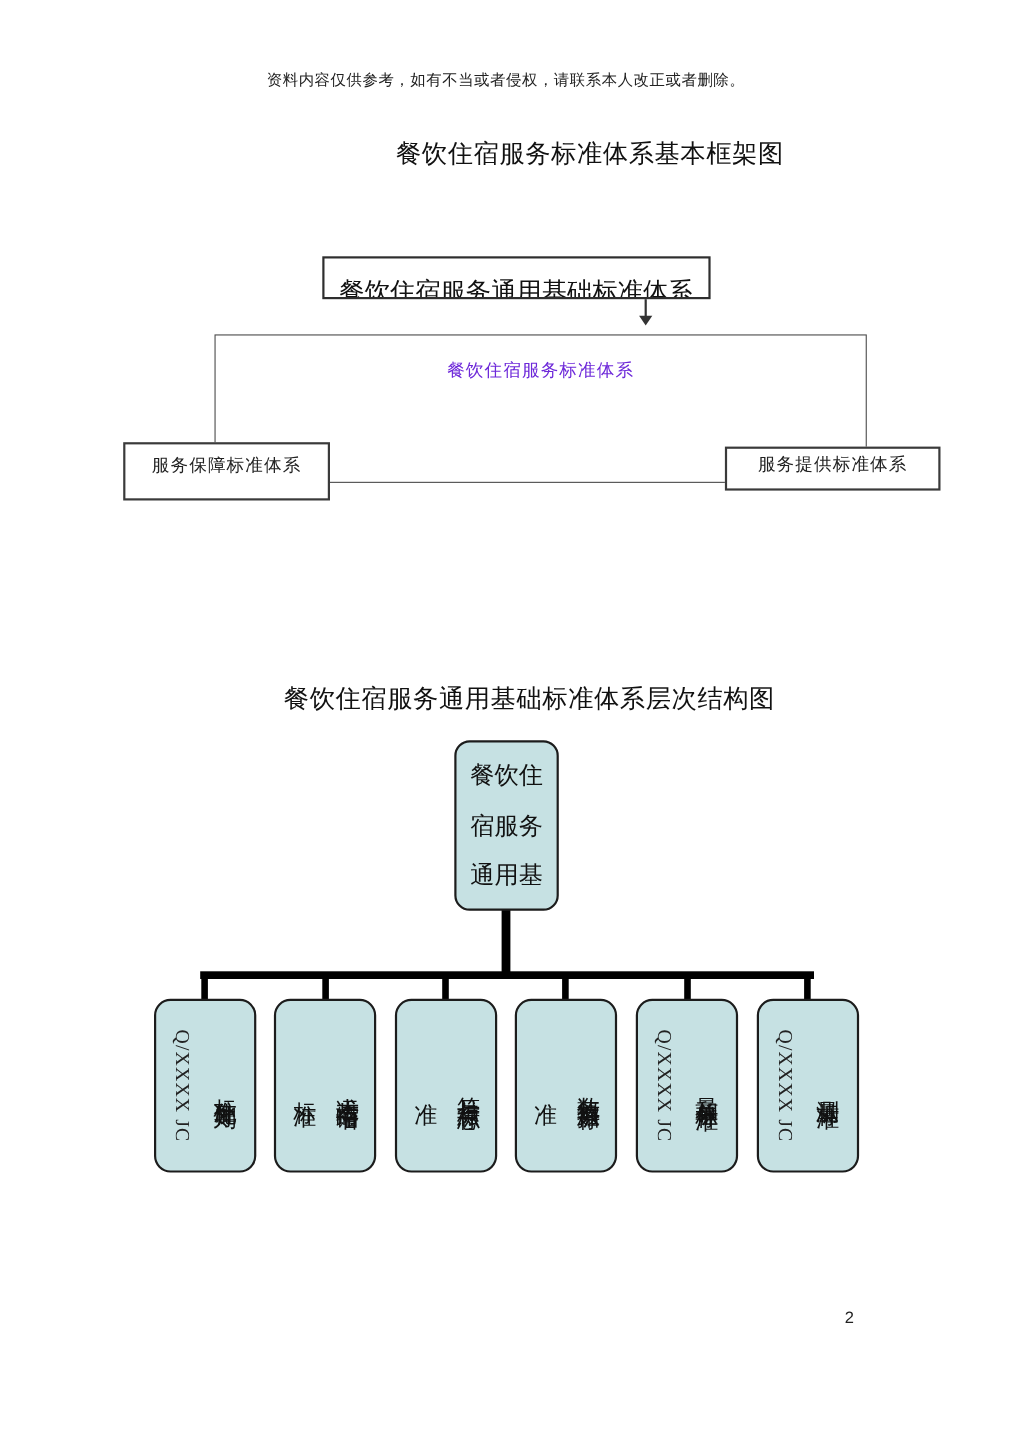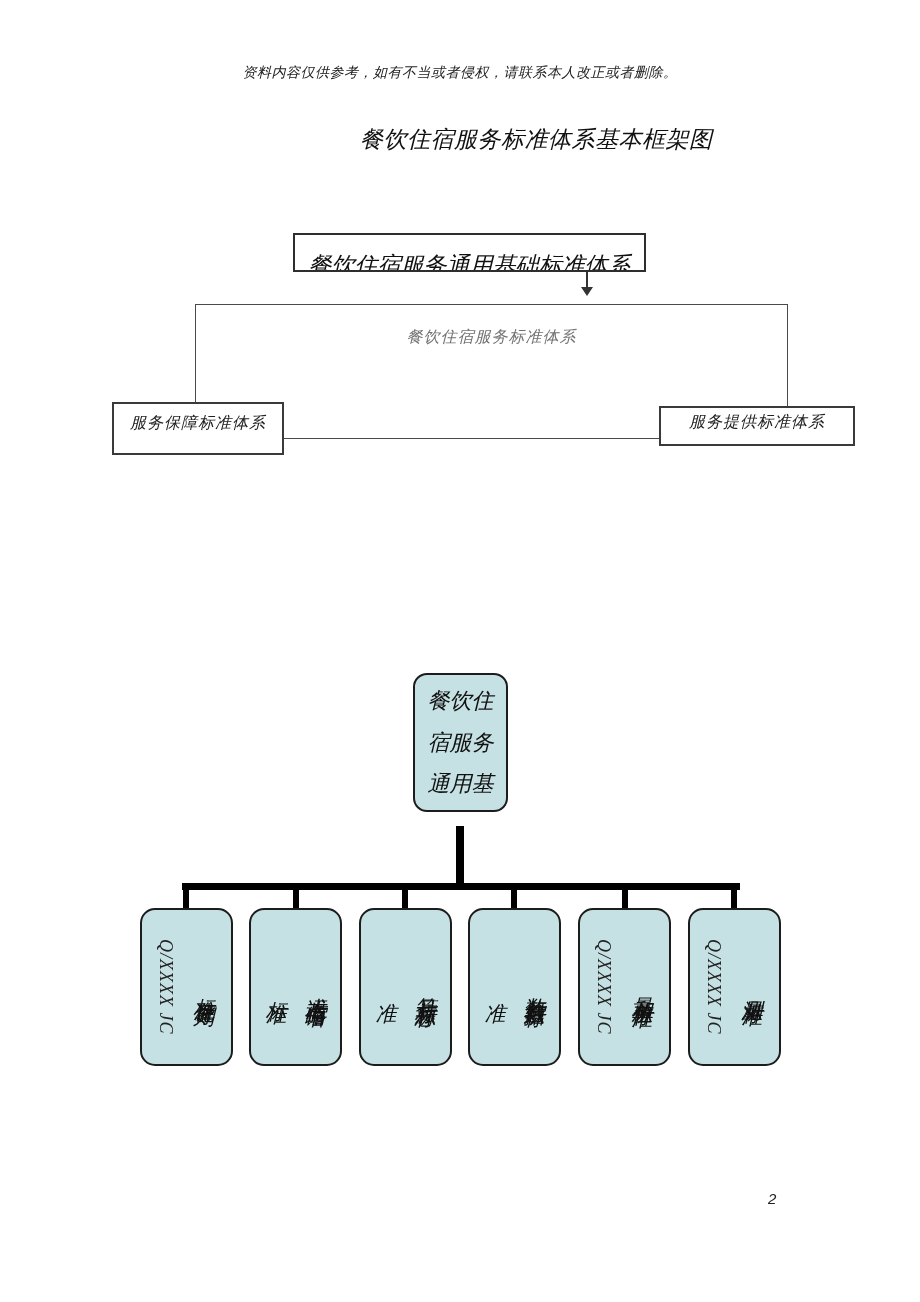--- a/index.html
+++ b/index.html
@@ -1,20 +1,20 @@
 <!DOCTYPE html>
 <html><head>
 <meta charset="utf-8">
 <style>
   html,body { margin:0; padding:0; background:#ffffff; }
   .page {
     position:relative; width:920px; height:1302px; background:#ffffff;
     font-family:"Liberation Sans", sans-serif; color:#1a1a1a; overflow:hidden;
   }
-  .abs { position:absolute;font-style:italic; }
+  .abs { position:absolute; }
 
   
   .disclaimer {
     top:64px; left:0; width:920px; text-align:center;
     font-family:"Liberation Serif", serif; font-size:14px; letter-spacing:0.5px; color:#222;
   }
   .title1 {
     top:124px; left:360px; font-size:23px; letter-spacing:0.5px;
     white-space:nowrap; color:#111;text-align:right;
   }
@@ -33,43 +33,43 @@
     left:581px; top:287px; width:0; height:0;
     border-left:6px solid transparent; border-right:6px solid transparent;
     border-top:9px solid #333; z-index:1;
   }
   .boxB {
     left:195px; top:304px; width:591px; height:133px;
     border:1.5px solid #4a4a4a; background:#fff; z-index:1;
   }
   .boxB-label {
     position:absolute; top:22px; left:0; right:0; text-align:center;
-    font-family:"Liberation Serif", serif; font-size:16px; letter-spacing:1px; color:#737373;
+    font-family:"Liberation Serif", serif; font-size:16px; letter-spacing:1px; color:#6d28d9;
   }
   .boxL, .boxR {
     background:#fff; border:2px solid #3a3a3a; z-index:3;
     display:flex; align-items:center; justify-content:center;
     font-family:"Liberation Serif", serif; font-size:16px; letter-spacing:1px; color:#222;
   }
-  .boxL { left:112px; top:402px; width:172px; height:53px; padding-bottom:10px; box-sizing:border-box; }
+  .boxL { left:112px; top:402px; width:188px; height:53px; padding-bottom:10px; box-sizing:border-box; }
   .boxR { left:659px; top:406px; width:196px; height:40px; padding-bottom:8px; box-sizing:border-box; }
 
   
   .watermark {
     left:225px; top:596px; font-family:"DejaVu Sans", sans-serif;
     font-size:54px; letter-spacing:9px; color:#d9d9d9; white-space:nowrap; z-index:0;
   }
   .title2 {
     left:258px; top:620px; font-size:23px; letter-spacing:0.5px;
     white-space:nowrap; color:#111; z-index:1;
   }
 
   
   .root-box {
-    left:413px; top:673px; width:95px; height:139px;
+    left:413px; top:673px; width:95px; height:155px;
     background:#c6e1e3; border:2px solid #1c1c1c; border-radius:14px; box-sizing:border-box;
     display:flex; flex-direction:column; justify-content:space-evenly; align-items:center;
     font-size:22px; color:#111; z-index:2;
   }
   .connector { background:#000; z-index:1; }
   .trunk { left:456px; top:826px; width:8px; height:60px; }
   .hbar  { left:182px; top:883px; width:558px; height:7px; }
   .drop  { width:6px; top:889px; height:20px; }
 
   .child-box {
@@ -106,20 +106,21 @@
   <div class="abs boxB">
     <span class="boxB-label">餐饮住宿服务标准体系</span>
   </div>
   <div class="abs boxL">
     <span>服务保障标准体系</span>
   </div>
   <div class="abs boxR">
     <span>服务提供标准体系</span>
   </div>
 
+  <div class="abs title2">餐饮住宿服务通用基础标准体系层次结构图</div>
 
   <div class="abs root-box">
     <div>餐饮住</div>
     <div>宿服务</div>
     <div>通用基</div>
   </div>
 
   <div class="abs connector trunk"></div>
   <div class="abs connector hbar"></div>
   <div class="abs connector drop" style="left:183px"></div>

